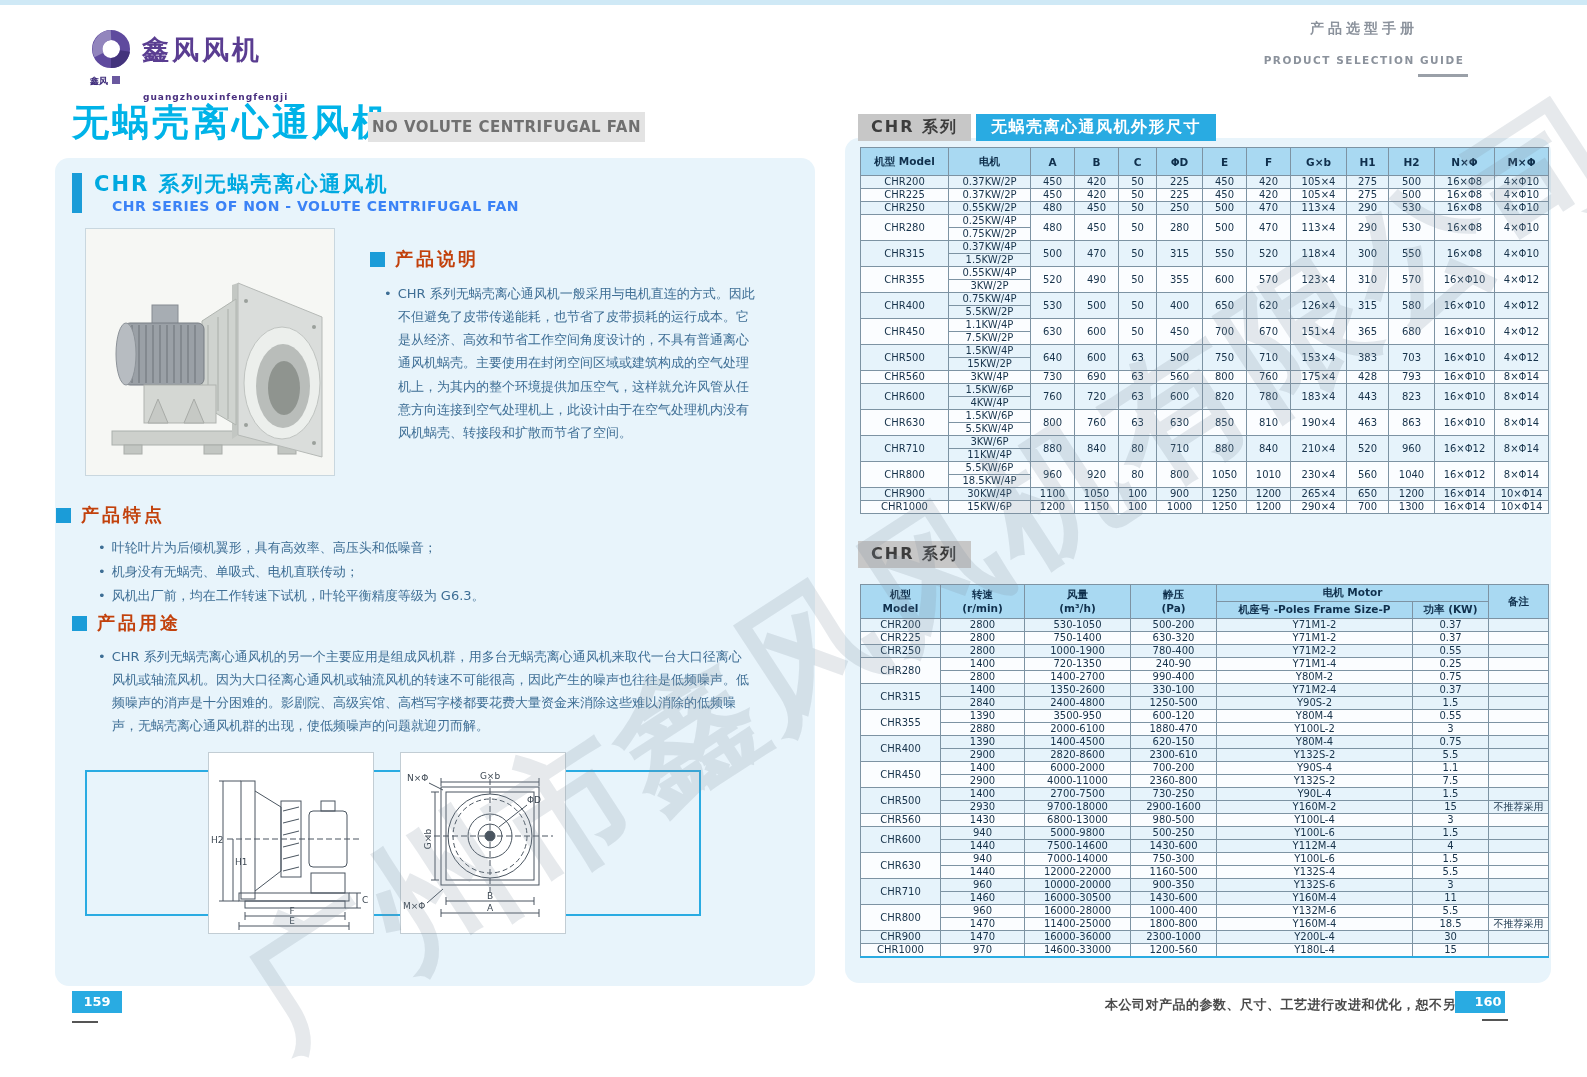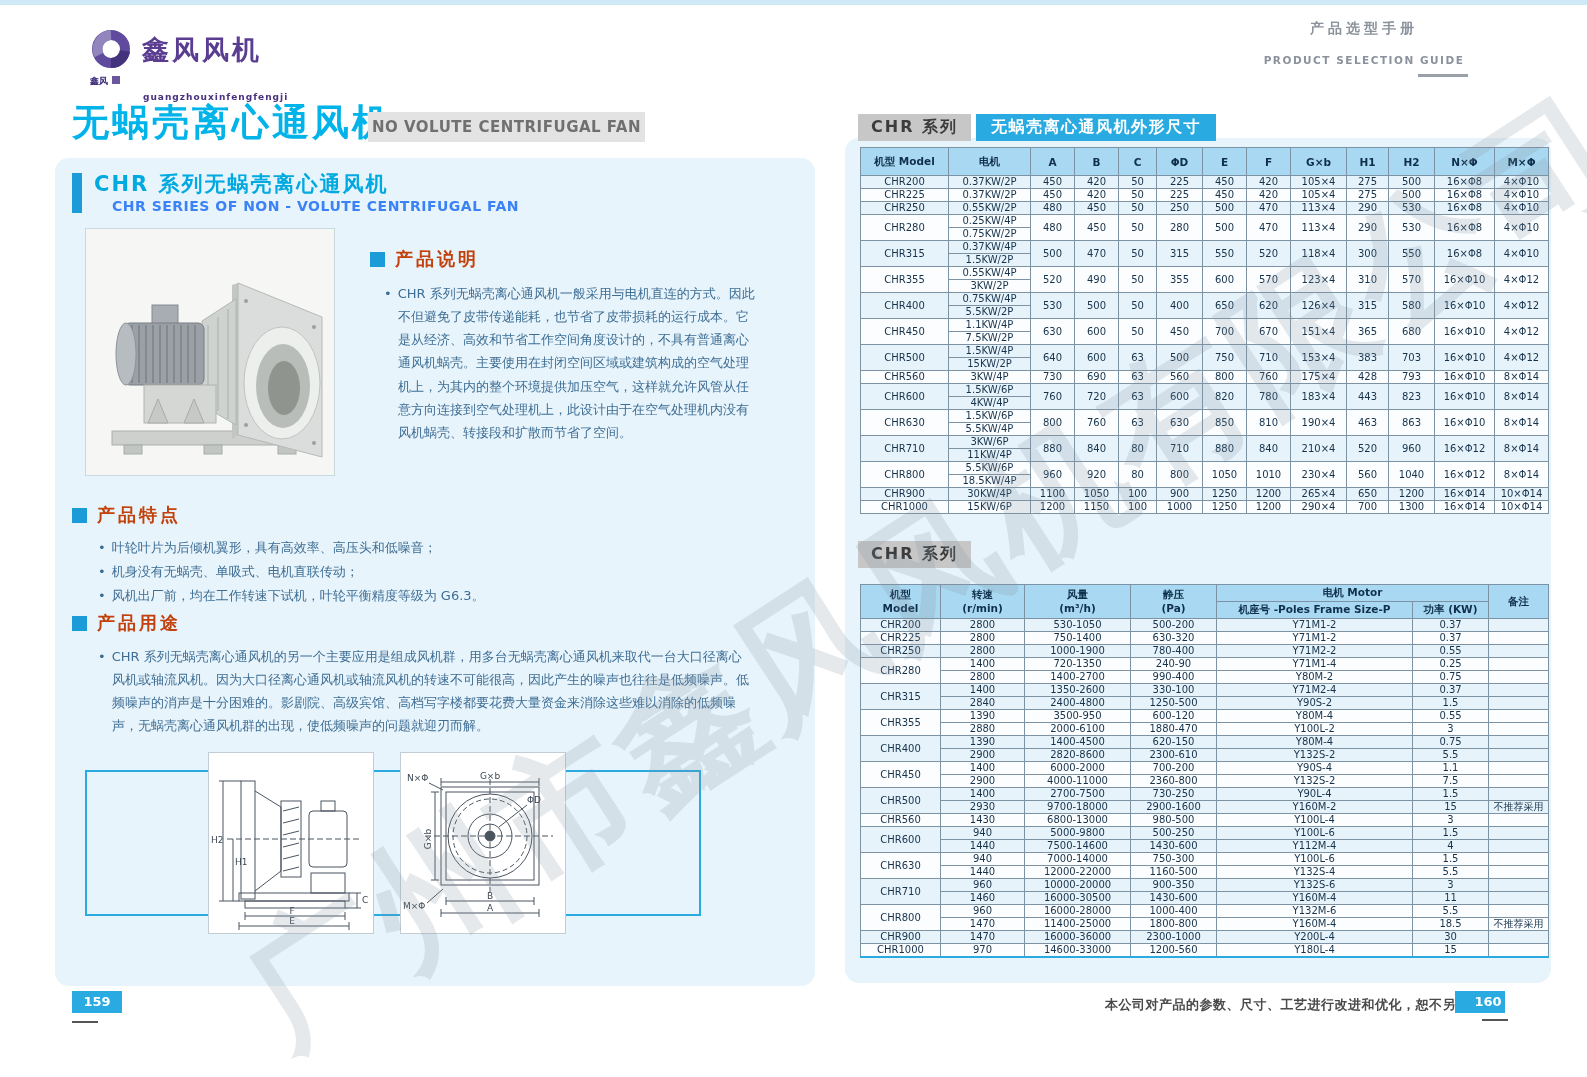--- a/index.html
+++ b/index.html
@@ -176,21 +176,21 @@
     </svg>
   </div>
 
   <div class="sec-head" style="left:370px; top:247px;">
     <span class="sq"></span><span class="tx">产品说明</span>
   </div>
   <div class="para hang" style="left:384px; top:282px; width:372px;">
     <span class="bullet">•</span><span>CHR 系列无蜗壳离心通风机一般采用与电机直连的方式。因此不但避免了皮带传递能耗，也节省了皮带损耗的运行成本。它是从经济、高效和节省工作空间角度设计的，不具有普通离心通风机蜗壳。主要使用在封闭空间区域或建筑构成的空气处理机上，为其内的整个环境提供加压空气，这样就允许风管从任意方向连接到空气处理机上，此设计由于在空气处理机内没有风机蜗壳、转接段和扩散而节省了空间。</span>
   </div>
 
-  <div class="sec-head" style="left:72px; top:503px;">
+  <div class="sec-head" style="left:56px; top:503px;">
     <span class="sq"></span><span class="tx">产品特点</span>
   </div>
   <ul class="feat-list">
     <li><span class="bullet">•</span><span>叶轮叶片为后倾机翼形，具有高效率、高压头和低噪音；</span></li>
     <li><span class="bullet">•</span><span>机身没有无蜗壳、单吸式、电机直联传动；</span></li>
     <li><span class="bullet">•</span><span>风机出厂前，均在工作转速下试机，叶轮平衡精度等级为 G6.3。</span></li>
   </ul>
 
   <div class="sec-head" style="left:72px; top:611px;">
     <span class="sq"></span><span class="tx">产品用途</span>

